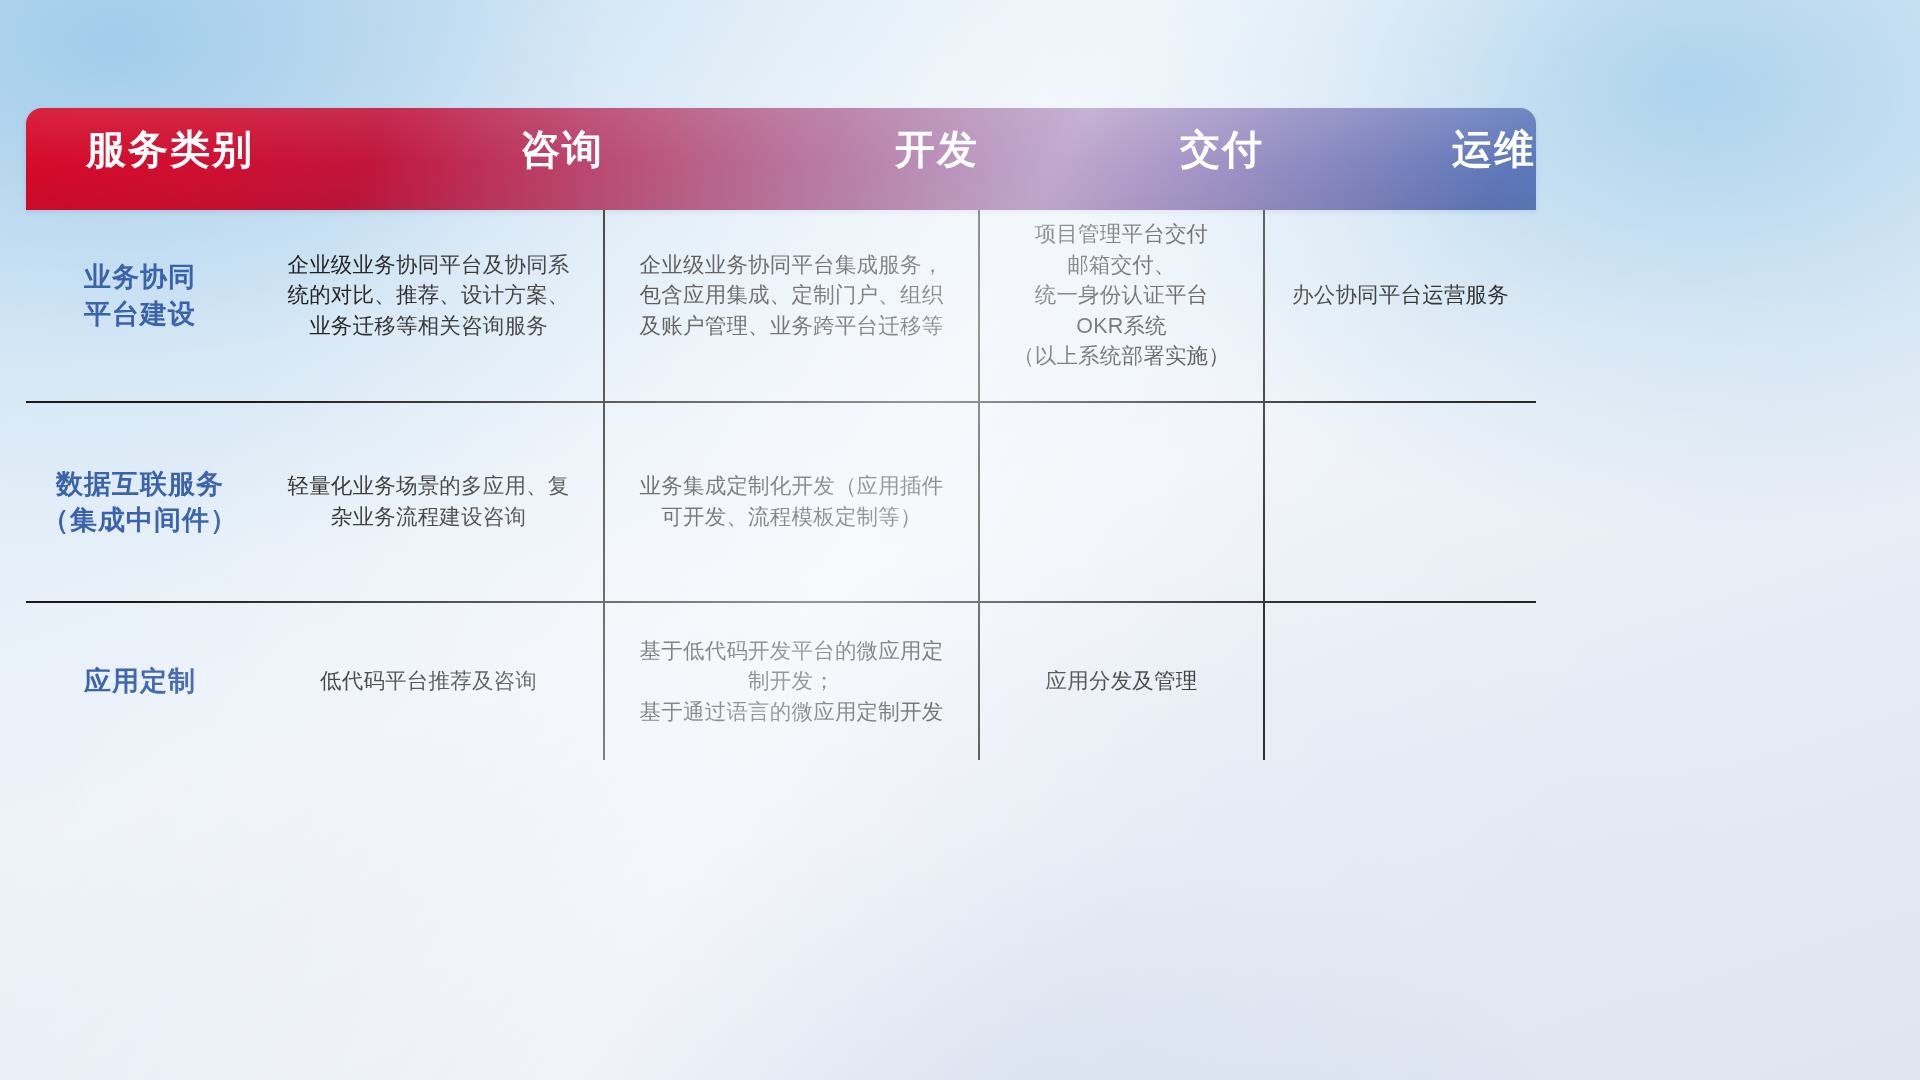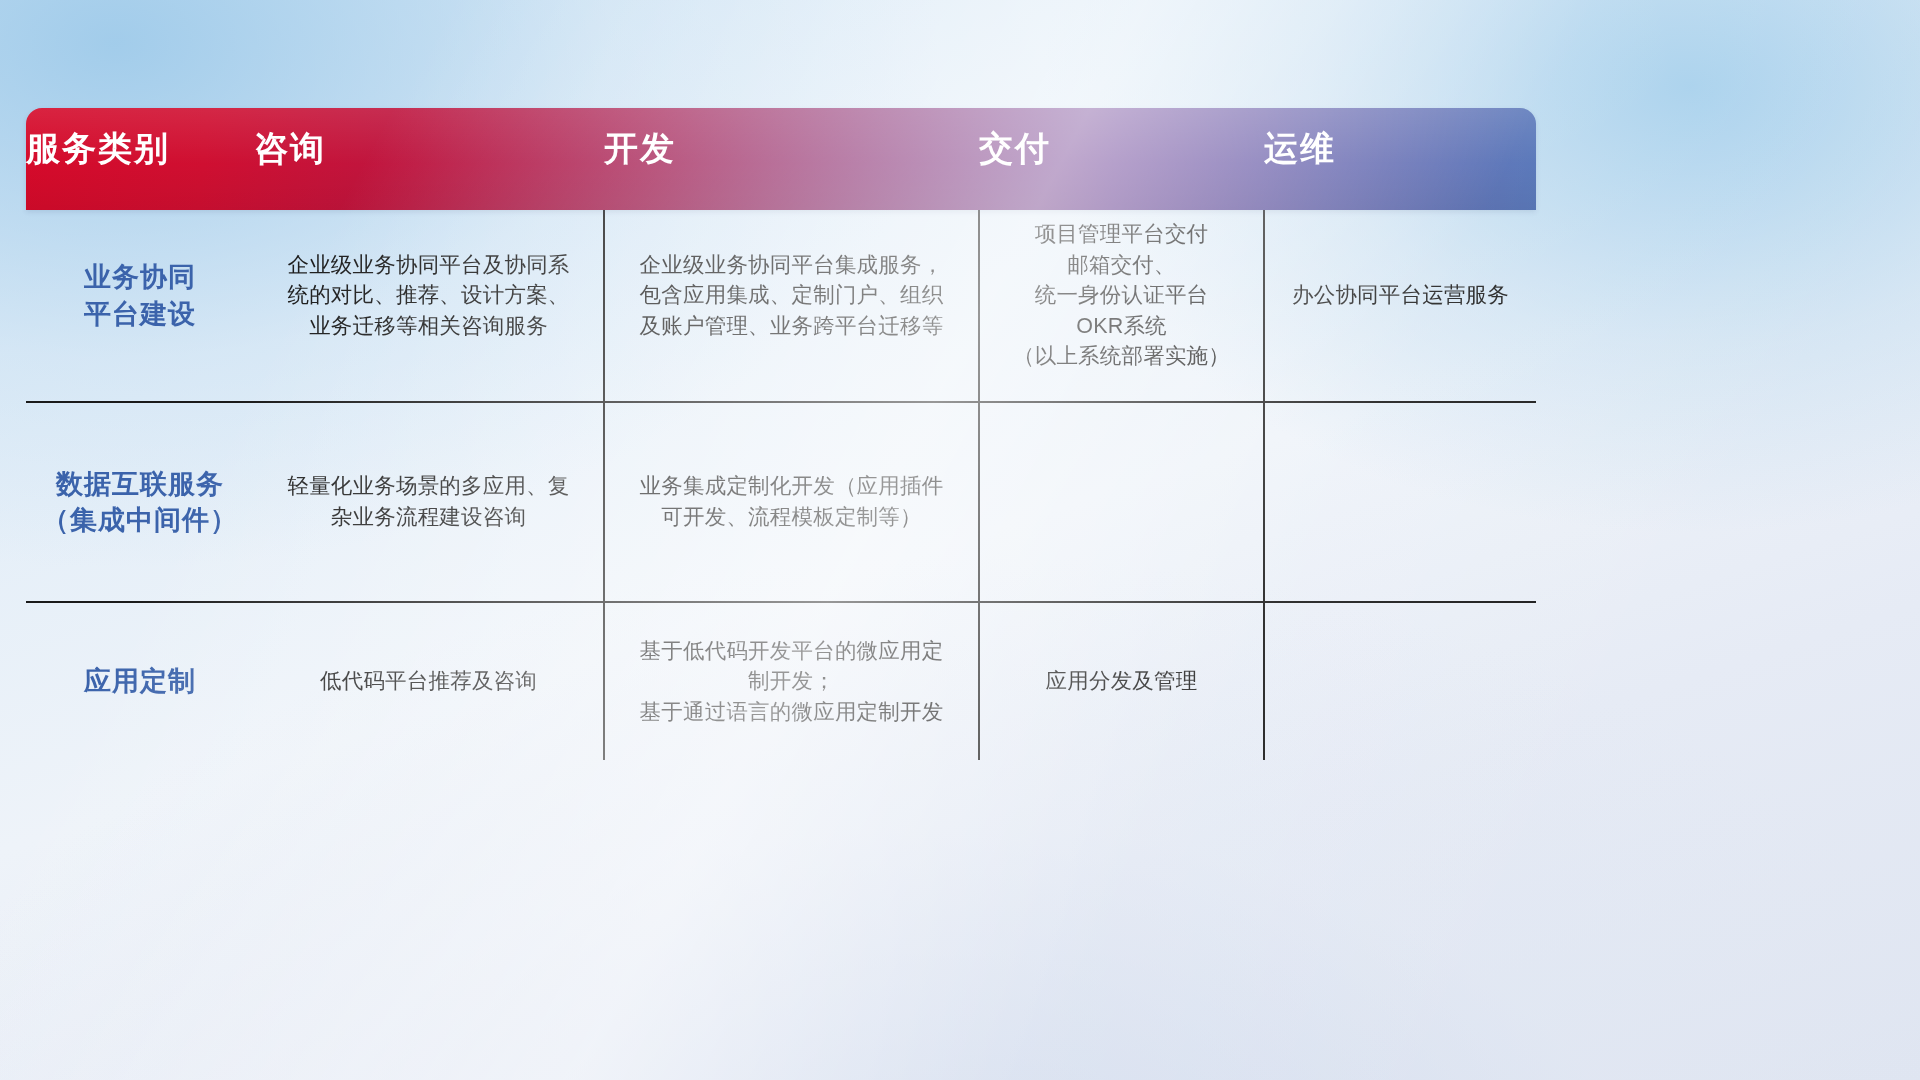--- a/index.html
+++ b/index.html
@@ -75,24 +75,24 @@
     inset: 0;
     border-radius: 16px 16px 0 0;
     background: linear-gradient(180deg, rgba(255,255,255,0.10) 0%, rgba(255,255,255,0) 55%, rgba(0,0,0,0.05) 100%);
     pointer-events: none;
   }
 
   .svc-table thead th {
     position: relative;
     height: 82px;
     color: #ffffff;
-    font-size: 34px;
+    font-size: 40px;
     font-weight: bold;
     letter-spacing: 2px;
-    text-align: left;
+    text-align: right;
     vertical-align: middle;
     background: transparent;
     padding: 0;
     z-index: 2;
   }
 
   
   .svc-table tbody td {
     background: transparent;
     vertical-align: middle;

